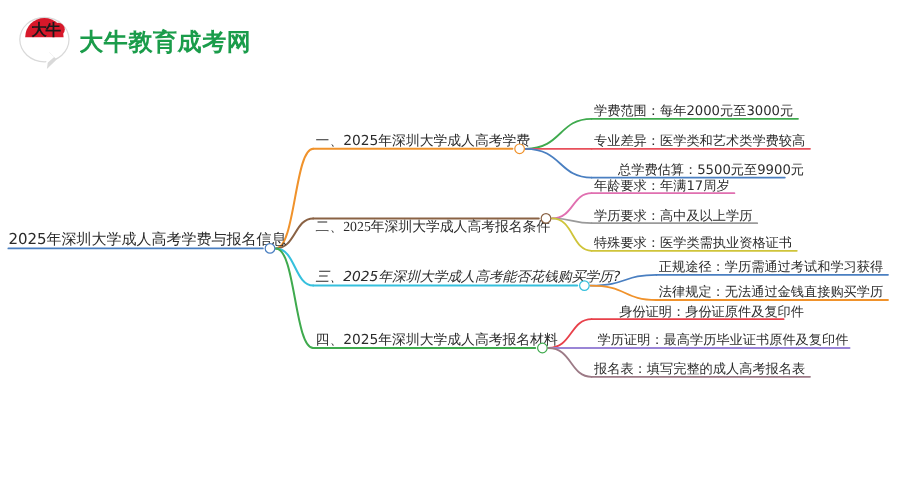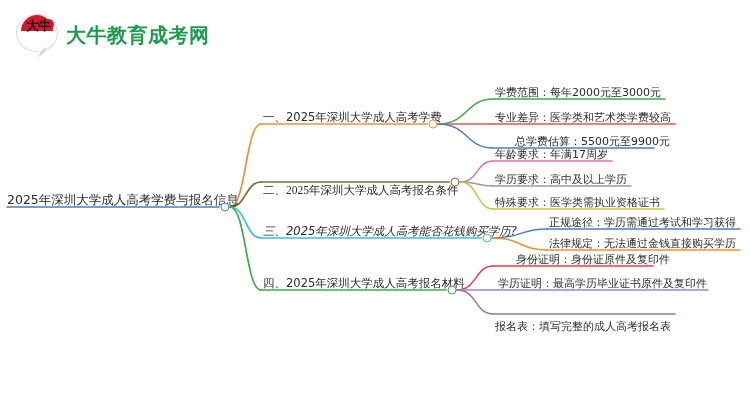--- a/index.html
+++ b/index.html
@@ -227,15 +227,15 @@
       <div class="node-label lvl2" style="left: 495px; top: 185px;">学历要求：高中及以上学历</div>
       <div class="node-label lvl2" style="left: 495px; top: 208px;">特殊要求：医学类需执业资格证书</div>
       <div class="node-label lvl1" style="left: 263px; top: 237px; font-style: italic;">三、2025年深圳大学成人高考能否花钱购买学历?</div>
       <div class="node-circle" style="left: 487px; top: 238px; border-color: rgb(54, 192, 221);"></div>
       <div class="node-label lvl2" style="left: 549px; top: 228px;">正规途径：学历需通过考试和学习获得</div>
       <div class="node-label lvl2" style="left: 549px; top: 249px;">法律规定：无法通过金钱直接购买学历</div>
       <div class="node-label lvl1" style="left: 263px; top: 289px; text-align: center;">四、2025年深圳大学成人高考报名材料</div>
       <div class="node-circle" style="left: 452px; top: 290px; border-color: rgb(63, 170, 78);"></div>
       <div class="node-label lvl2" style="left: 472px; top: 265px; margin-left: 44px;">身份证明：身份证原件及复印件</div>
       <div class="node-label lvl2" style="left: 498px; top: 289px;">学历证明：最高学历毕业证书原件及复印件</div>
-      <div class="node-label lvl2" style="left: 495px; top: 313px; margin-top: 19px;">报名表：填写完整的成人高考报名表</div>
+      <div class="node-label lvl2" style="left: 495px; top: 313px;">报名表：填写完整的成人高考报名表</div>
     </div>
 </div>
 
 </body></html>

